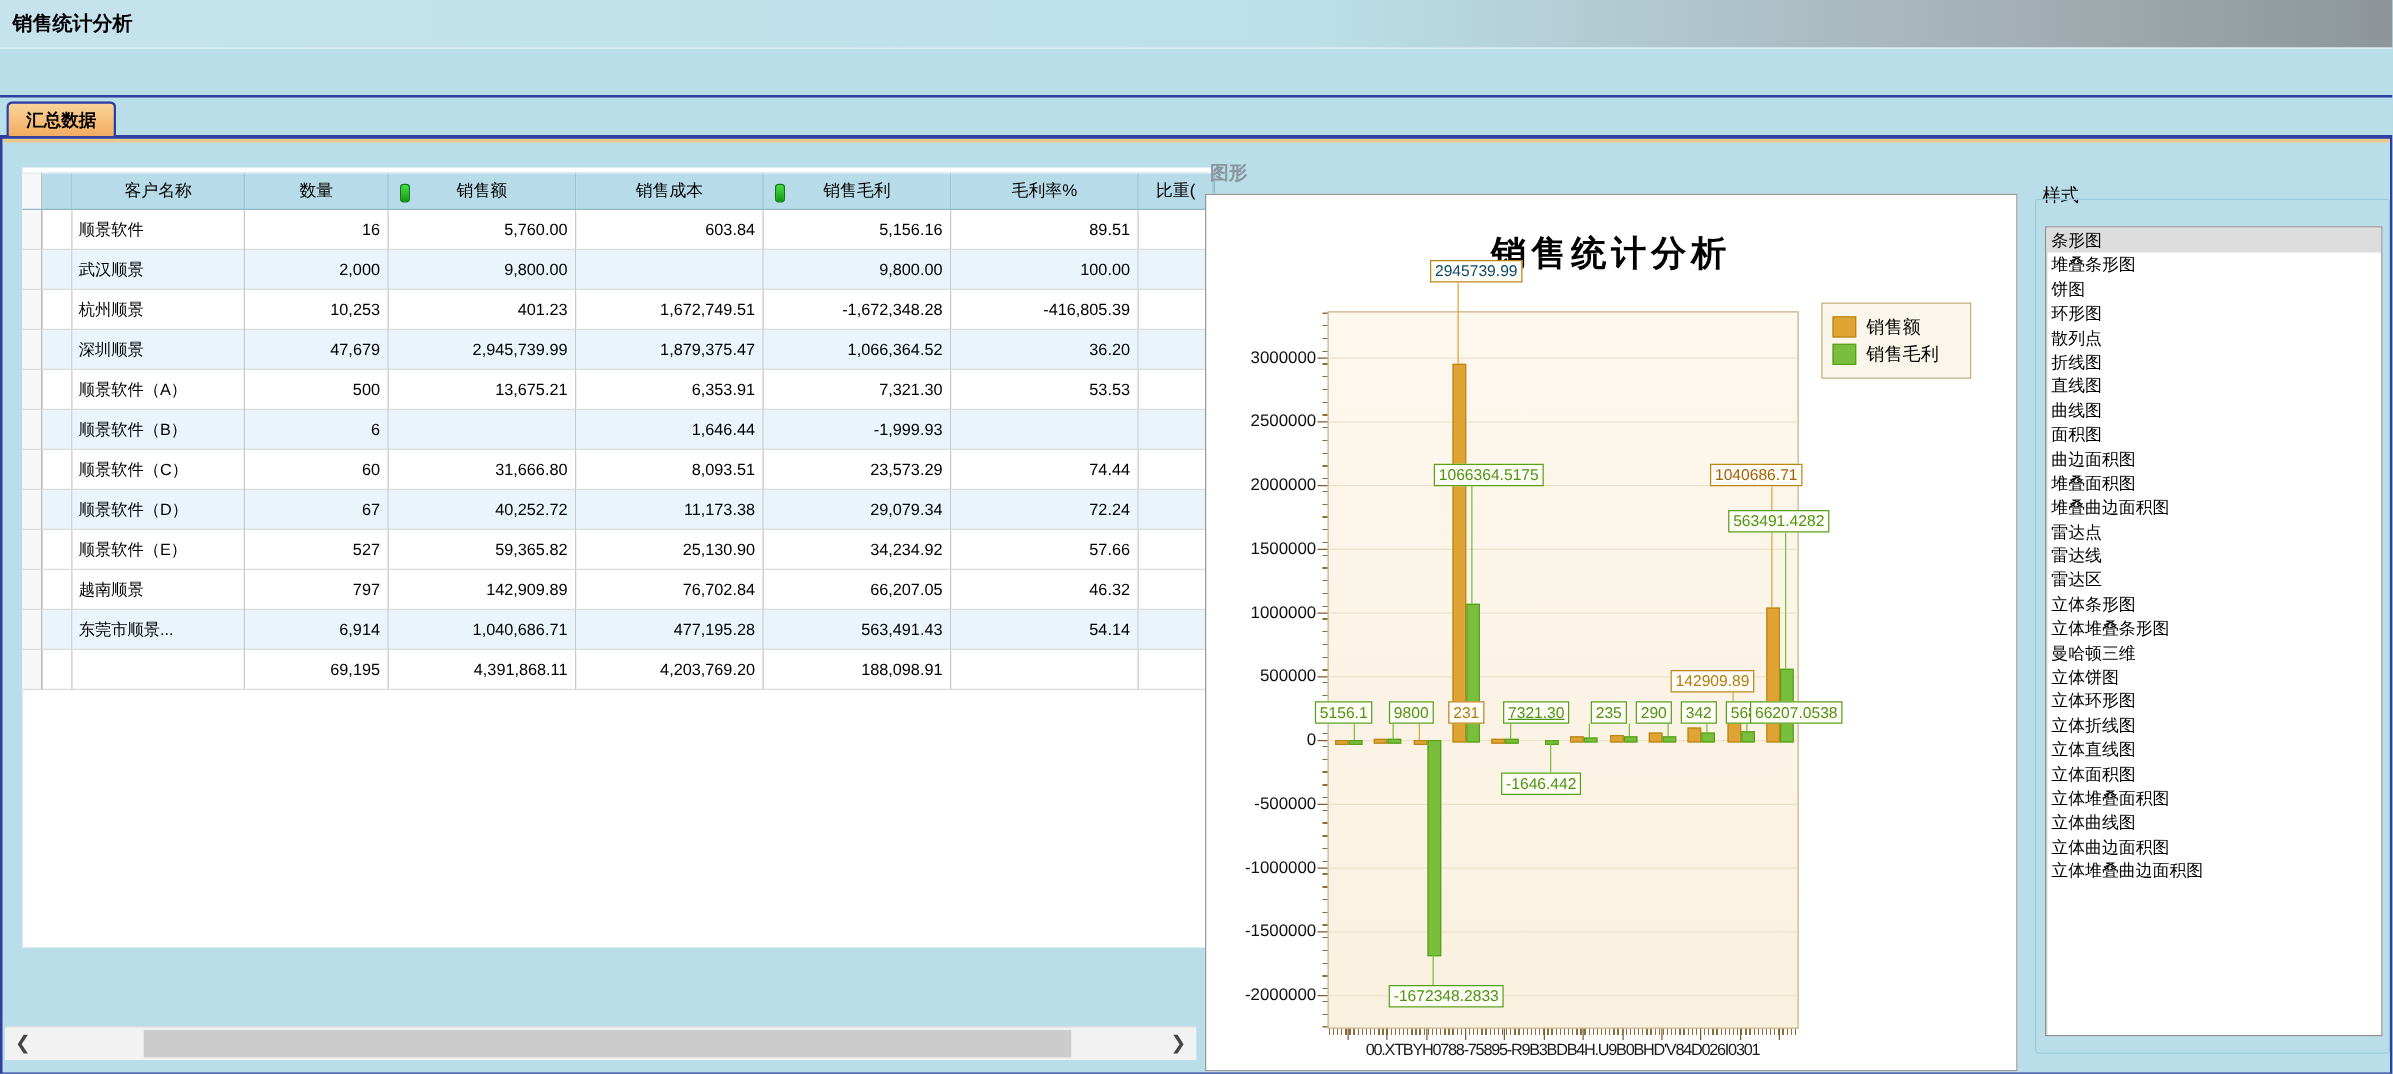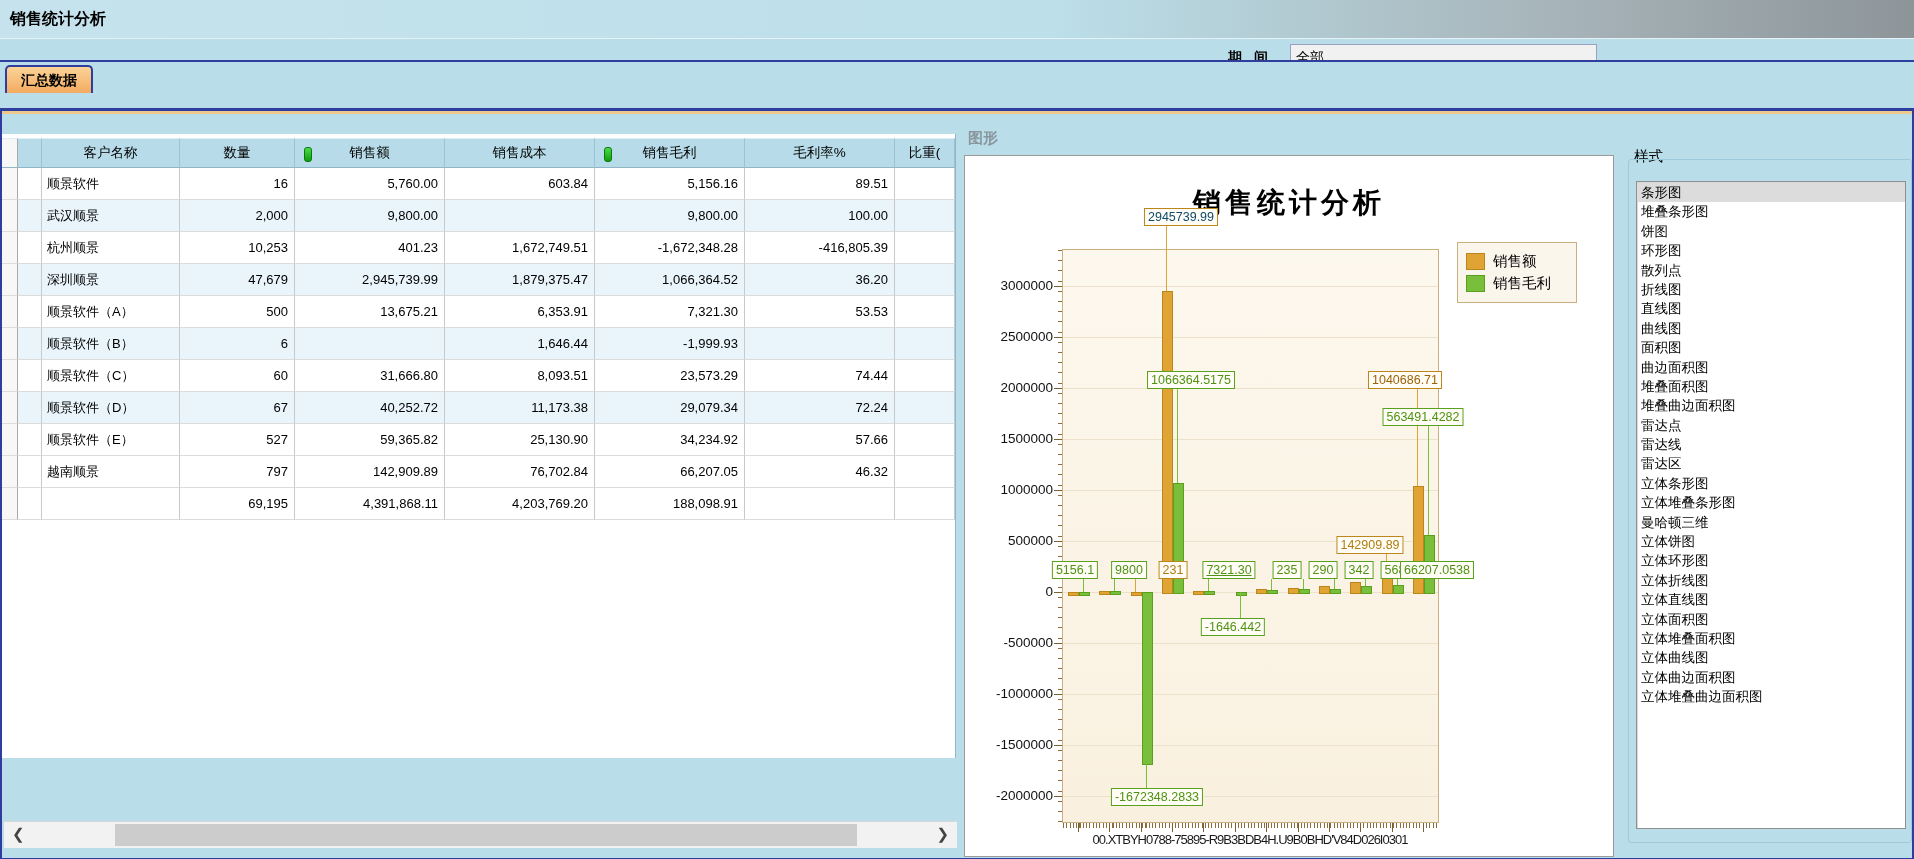--- a/index.html
+++ b/index.html
@@ -8,32 +8,32 @@
 
   
   .titlebar{position:absolute;left:0;top:0;width:1914px;height:38px;
     background:linear-gradient(90deg,#c6e3ed 0%,#bcdfe9 55%,#a6b3b8 82%,#8d9599 100%);
     border-bottom:1px solid #e8f2f6;}
   .titlebar .t{position:absolute;left:10px;top:9px;font-size:16px;font-weight:bold;}
   .toolbar{position:absolute;left:0;top:39px;width:1914px;height:37px;background:#b9dde9;}
   .toolbar .plabel{position:absolute;left:1228px;top:10px;font-size:14px;font-weight:bold;letter-spacing:4px;}
   .pinput{position:absolute;left:1290px;top:5px;width:300px;height:24px;background:#f1f1f1;
     border:1px solid #9aa0c0;line-height:24px;padding-left:5px;font-size:14px;}
-  .tabstrip{position:absolute;left:0;top:60px;width:1914px;height:32px;background:#b9dde9;
+  .tabstrip{position:absolute;left:0;top:76px;width:1914px;height:32px;background:#b9dde9;
     border-top:2px solid #2f3e9e;}
   .tab{position:absolute;left:5px;top:3px;height:26px;padding:0 14px;z-index:5;
     background:linear-gradient(#fbd398,#f3ab60);border:2px solid #2f3e9e;border-bottom:none;
     border-radius:5px 5px 0 0;font-weight:bold;line-height:26px;font-size:14px;}
 
   
   .content{position:absolute;left:0;top:108px;width:1910px;height:747px;background:#b9dde9;
     border:2px solid #2f3e9e;border-top:3px solid #2f3e9e;box-shadow:inset 0 3px 0 #ecca8d;}
 
   
-  .table-area{position:absolute;left:0;top:23px;width:953px;height:624px;background:#fff;
+  .table-area{position:absolute;left:16px;top:23px;width:953px;height:624px;background:#fff;
     border-right:1px solid #8fb6c6;}
   .grid-row{display:grid;grid-template-columns:16px 24px 138px 115px 150px 150px 150px 150px 1fr;}
   .thead .cell{background:#b7dbe8;border-bottom:1px solid #8fb6c6;border-top:1px solid #dfeef5;
     height:28px;line-height:28px;text-align:center;position:relative;font-size:13.5px;
     border-right:1px solid #9cc3d4;}
   .cell{border-right:1px solid #c9c9c9;border-bottom:1px solid #dcdcdc;height:31px;line-height:31px;
     white-space:nowrap;overflow:hidden;}
   .cell.name{padding-left:5px;text-align:left;}
   .cell.num{padding-right:6px;text-align:right;}
   .cell.sel{background:#f7f7f7;border-right:1px solid #a9a9a9;}
@@ -90,24 +90,20 @@
 </style>
 </head>
 <body>
 
 <div id="app">
 
   <div class="titlebar">
     <span class="t">销售统计分析</span>
   </div>
 
-  <div class="toolbar">
-    <span class="plabel">期 间</span>
-    <div class="pinput">全部</div>
-  </div>
 
   <div class="tabstrip">
     <div class="tab">汇总数据</div>
   </div>
 
   <div class="content">
 
     <div class="table-area">
       <div style="height:4px"></div>
       <div class="grid-row thead" id="thead">
@@ -223,20 +219,31 @@
           </div>
           <div class="grid-row">
             <div class="cell sel"></div>
             <div class="cell"></div>
             <div class="cell name">越南顺景</div>
             <div class="cell num">797</div>
             <div class="cell num">142,909.89</div>
             <div class="cell num">76,702.84</div>
             <div class="cell num">66,207.05</div>
             <div class="cell num">46.32</div>
+            <div class="cell"></div>
+          </div>
+          <div class="grid-row row-alt">
+            <div class="cell sel"></div>
+            <div class="cell"></div>
+            <div class="cell name">东莞市顺景...</div>
+            <div class="cell num">6,914</div>
+            <div class="cell num">1,040,686.71</div>
+            <div class="cell num">477,195.28</div>
+            <div class="cell num">563,491.43</div>
+            <div class="cell num">54.14</div>
             <div class="cell"></div>
           </div>
           <div class="grid-row">
             <div class="cell sel"></div>
             <div class="cell"></div>
             <div class="cell name"></div>
             <div class="cell num">69,195</div>
             <div class="cell num">4,391,868.11</div>
             <div class="cell num">4,203,769.20</div>
             <div class="cell num">188,098.91</div>

